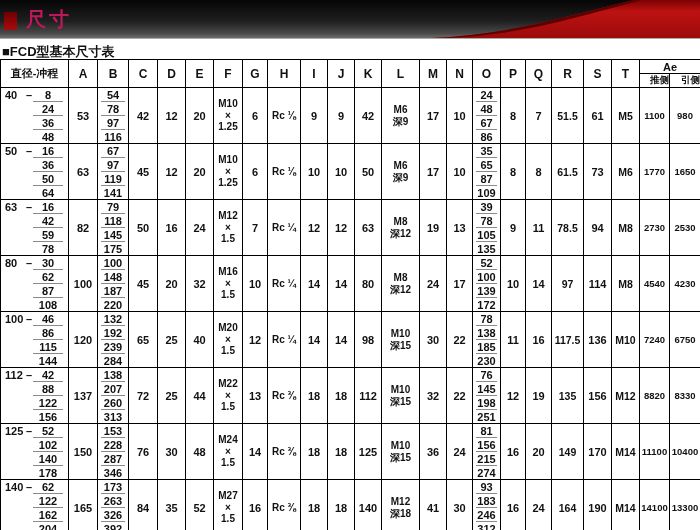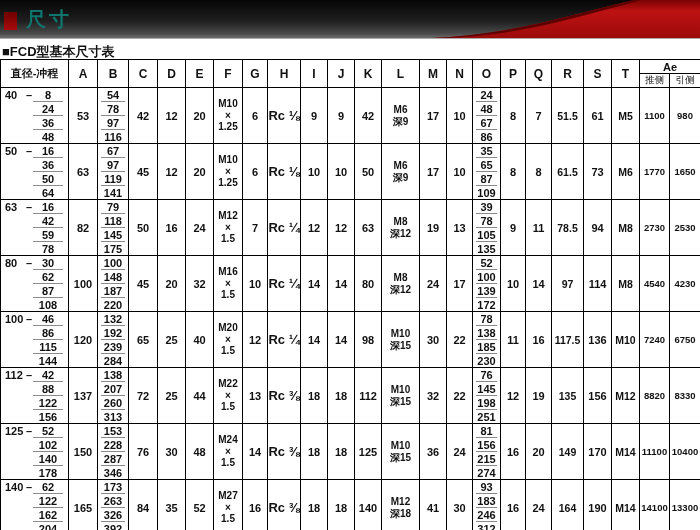--- a/index.html
+++ b/index.html
@@ -9,38 +9,38 @@
     font-family:"Liberation Sans", sans-serif; color:#111;
   }
   
   .banner { position:relative; width:700px; height:38px; }
   .banner svg { position:absolute; left:0; top:0; display:block; }
   .banner-square {
     position:absolute; left:4px; top:12px; width:13px; height:18px;
     background:linear-gradient(180deg,#6e0000,#a80c0c);
   }
   .banner-title {
-    position:absolute; left:26px; top:6px; color:#0f766e;
+    position:absolute; left:26px; top:6px; color:#be185d;
     font-size:20px; font-weight:bold; letter-spacing:3px;
   }
   .banner-underline { width:700px; height:2px; border-top:1px solid #aaa; background:#fff; }
   
   .section-title {
     height:19px; padding:3px 17px 0 2px; font-size:13px; font-weight:bold;
   }
   
   table { border-collapse:collapse; table-layout:fixed; width:700px; }
   th, td {
     border:1px solid #000; padding:0; text-align:center; vertical-align:middle;
     font-weight:bold; overflow:hidden;
   }
   thead th { font-size:12px; }
   .th-dia { font-size:11px; }
   .th-ae { font-size:11px; height:14px; }
-  .th-sub { font-size:9.5px; height:13px; font-weight:normal; }
+  .th-sub { font-size:9.5px; height:13px; font-weight:bold;text-align:right; }
   tbody td { font-size:11px; height:55px; }
   tbody tr { height:55px; }
   table { border-bottom:2px solid #000; }
   
   .stack { display:flex; flex-direction:column; height:55px; }
   .stack > div {
     flex:1; display:flex; align-items:center; justify-content:center;
     margin:0 3px; border-bottom:1px solid #8a8a8a;
   }
   .stack > div:last-child { border-bottom:none; }
@@ -52,21 +52,21 @@
   }
   .strokes { flex:1; display:flex; flex-direction:column; margin-right:5px; }
   .strokes > div {
     flex:1; display:flex; align-items:center; justify-content:center;
     border-bottom:1px solid #8a8a8a;
   }
   .strokes > div:last-child { border-bottom:none; }
   
   .multi { display:flex; flex-direction:column; justify-content:center; height:55px; }
   .multi > div { line-height:11.5px; font-size:10px; }
-  .cell-H { font-size:13px; }
+  .cell-H { font-size:10px; }
   .cell-R { font-size:10.5px; }
   .cell-T { font-size:10.5px; }
   .cell-ae { font-size:9.5px; }
 </style>
 </head>
 <body>
 
 <div class="banner">
   <svg width="700" height="38" viewBox="0 0 700 38" preserveAspectRatio="none">
     <defs>

